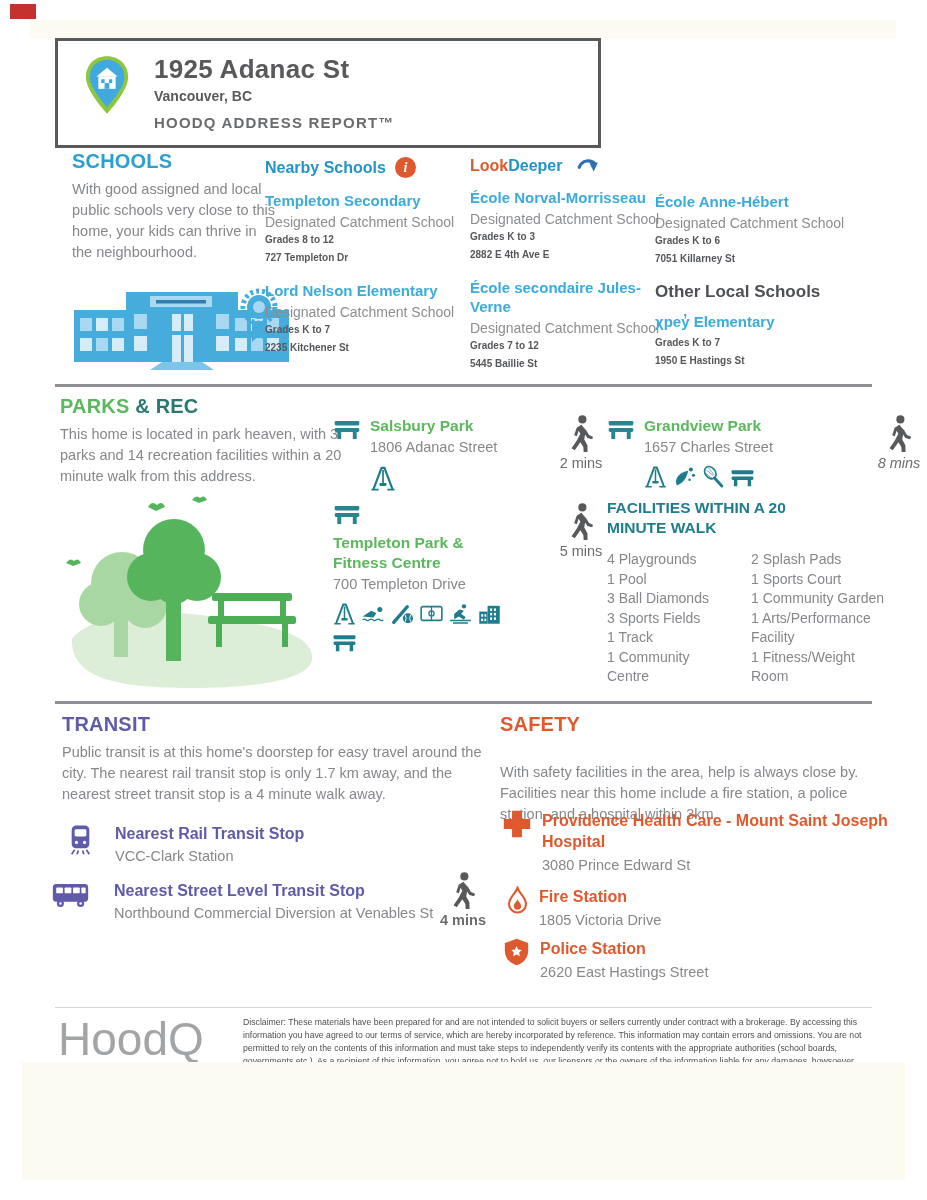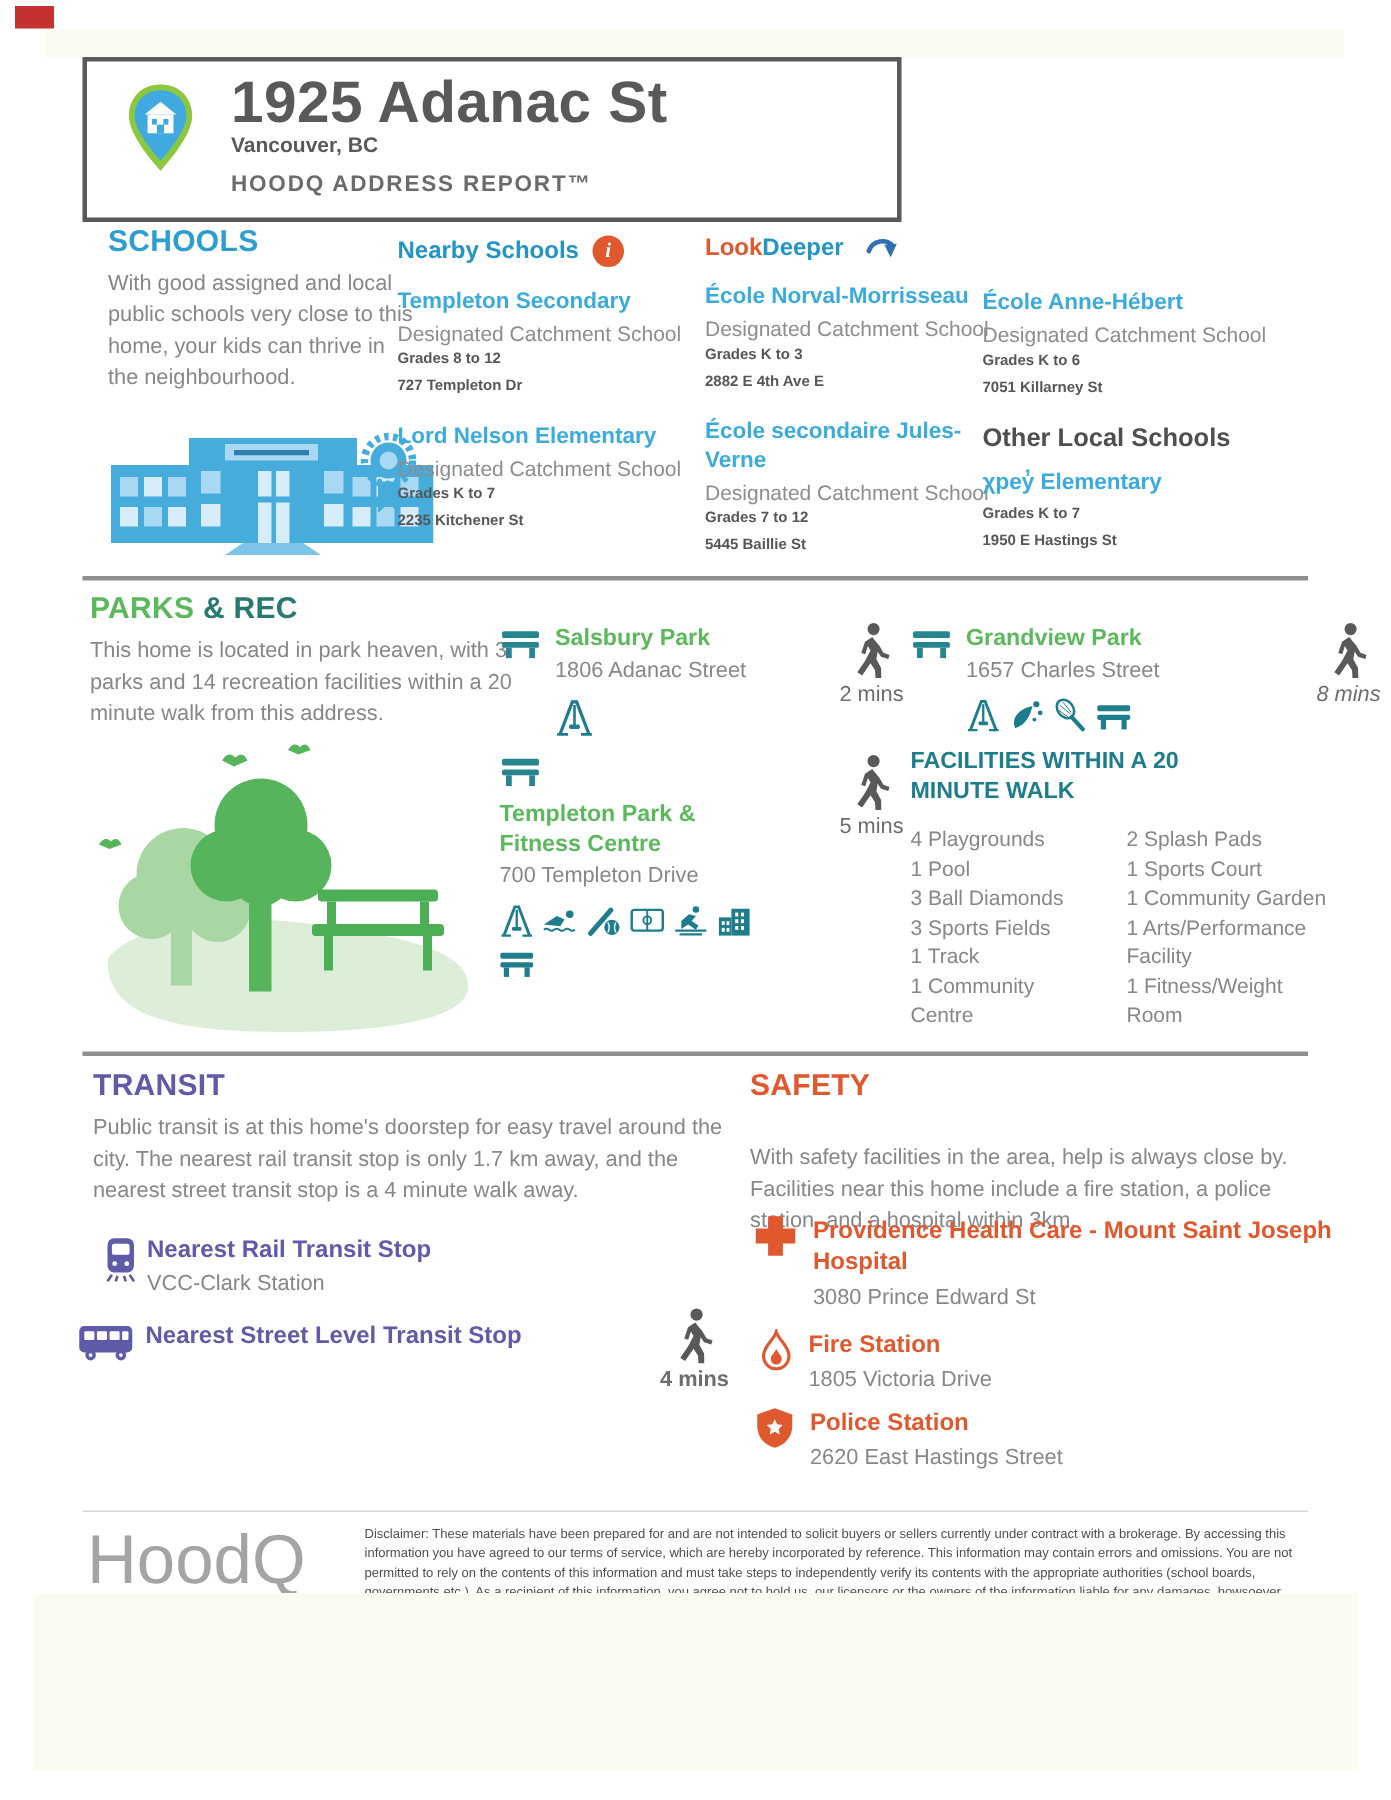--- a/index.html
+++ b/index.html
@@ -9,21 +9,21 @@
 
   
   .top-band{left:30px;top:20px;width:866px;height:18px;background:#fbfbf2;}
   .bottom-panel{left:22px;top:1062px;width:883px;height:118px;background:#fbfbf2;}
   .red-marker{left:10px;top:4px;width:26px;height:15px;background:#c5312e;}
 
   
   .header-box{left:55px;top:38px;width:540px;height:104px;background:#fff;border:3px solid #58595b;}
   .header-inner{position:absolute;left:26px;top:12px;display:flex;gap:24px;}
   .pin-svg{width:46px;height:60px;margin-top:2px;}
-  .addr-title{font-size:39px;font-weight:bold;color:#58595b;letter-spacing:.3px;line-height:32px;}
+  .addr-title{font-size:26px;font-weight:bold;color:#58595b;letter-spacing:.3px;line-height:32px;}
   .addr-city{font-size:14px;font-weight:bold;color:#58595b;margin-top:3px;}
   .addr-report{font-size:15px;font-weight:bold;color:#696b6d;margin-top:10px;letter-spacing:1.2px;}
 
   
   .sec-head{font-size:20px;font-weight:bold;letter-spacing:.2px;}
   .body-text{font-size:14.5px;color:#85878a;line-height:21px;}
   .entry{margin-bottom:14px;}
   .entry-name{font-size:15px;font-weight:bold;color:#3BABDC;line-height:19px;margin-bottom:3px;}
   .entry-sub{font-size:14px;color:#8b8d90;line-height:18px;}
   .entry-bold{font-size:10px;font-weight:bold;color:#55575A;line-height:18px;}
@@ -42,21 +42,21 @@
   .walker-block{display:flex;flex-direction:column;align-items:center;width:62px;}
   .walker-block svg{width:25px;height:37px;color:#58595b;}
   .walk-label{font-size:14.5px;color:#6b6d6f;margin-top:3px;}
   .fac-head{font-size:15.5px;font-weight:bold;color:#1E7D8C;line-height:20px;}
   .fac-cols{display:flex;gap:26px;margin-top:12px;}
   .fac-col{font-size:14px;color:#85878a;line-height:19.5px;}
   .fac-a{width:118px;} .fac-b{width:136px;}
 
   
   .transit-head{color:#5F5BA8;}
-  .t-item{display:flex;}
+  .t-item{display:flex;gap:17px;}
   .t-label{font-size:16px;font-weight:bold;color:#5F5BA8;line-height:20px;}
   .t-value{font-size:14.5px;color:#85878a;line-height:20px;margin-top:2px;}
 
   
   .safety-head{color:#E0592E;}
   .s-item{display:flex;gap:11px;}
   .s-name{font-size:16px;font-weight:bold;color:#E0592E;line-height:21px;}
   .s-addr{font-size:14.5px;color:#85878a;line-height:19px;margin-top:4px;}
 
   .schools-head{color:#2C9FD0;}
@@ -451,20 +451,21 @@
       <div class="t-value">VCC-Clark Station</div>
     </div>
   </div>
 
   <div class="abs t-item" style="left:52px;top:881px;">
     <svg style="width:37px;height:26px;color:#5F5BA8;margin-right:8px;flex:0 0 auto;margin-top:1px;">
         <use href="#sym-bus"></use>
       </svg>
     <div style="width:340px;">
       <div class="t-label">Nearest Street Level Transit Stop</div>
+      <div class="t-value">Northbound Commercial Diversion at Venables St</div>
     </div>
   </div>
   <div class="abs walker-block" style="left:432px;top:872px;font-weight:bold;">
     <svg>
         <use href="#sym-walker"></use>
       </svg>
     <span class="walk-label">4 mins</span>
   </div>
 
   <div class="abs sec-head safety-head" style="left:500px;top:713px;">SAFETY</div>

